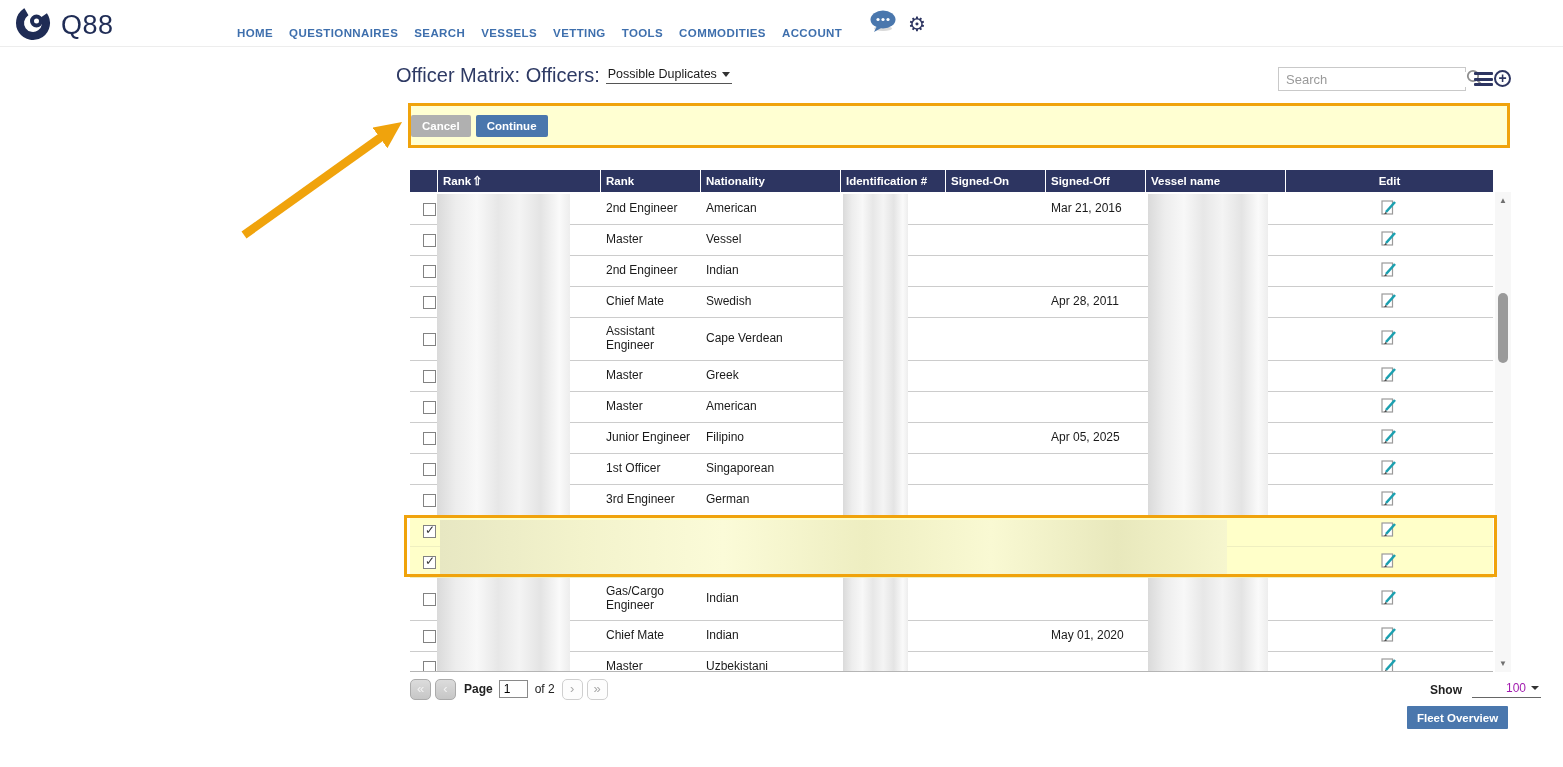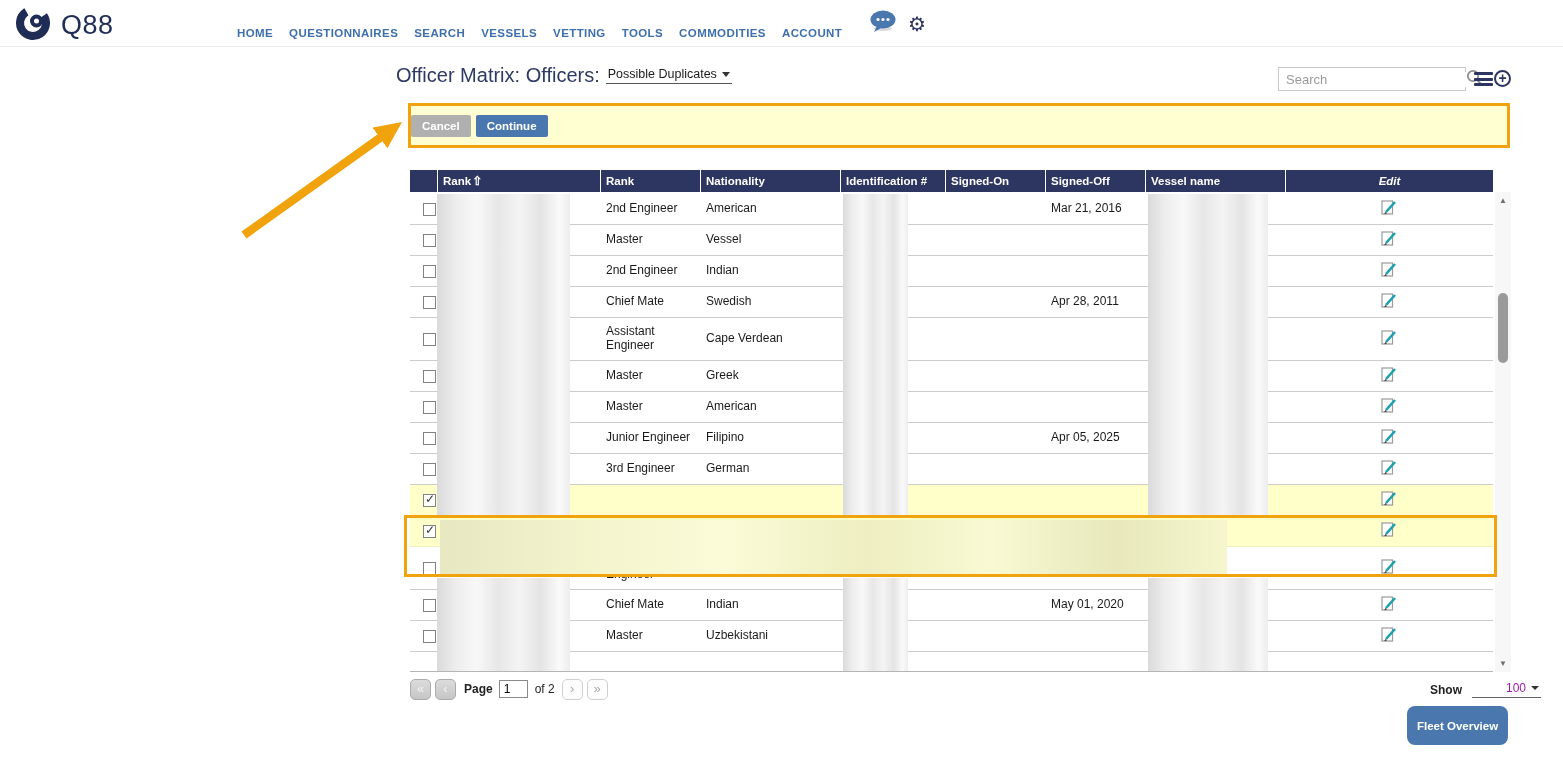--- a/index.html
+++ b/index.html
@@ -38,21 +38,21 @@
   .btn-continue { background:#4a77ad; margin-right:8px; }
 
   
   .anno-arrow { position:absolute; left:233px; top:112px; pointer-events:none; }
 
   
   .table-wrap { position:absolute; left:410px; top:170px; width:1083px; }
   .thead { display:flex; height:22px; background:#2d3561; }
   .th { color:#fff; font-size:11.5px; font-weight:bold; display:flex; align-items:center; padding-left:5px; border-left:1px solid #fff; }
   .th:first-child { border-left:none; }
-  .th.center { justify-content:center; padding-left:0;font-style:italic; }
+  .th.center { justify-content:center; padding-left:0; }
   .sort-arrow { font-size:12px; margin-left:1px; }
   .c0{width:27px;} .c1{width:163px;} .c2{width:100px;} .c3{width:140px;} .c4{width:105px;}
   .c5{width:100px;} .c6{width:100px;} .c7{width:140px;} .c8{width:208px;}
 
   .tbody { position:relative; height:480px; overflow:hidden; border-bottom:1px solid #b5b5b5; padding-top:2px; background:#fff; }
   .row { display:flex; height:31px; border-bottom:1px solid #ccc; align-items:stretch; }
   .row.tall { height:43px; }
   .row.selected { background:#ffffc9; border-bottom-color:#efefc0; }
   .cell { display:flex; align-items:center; padding-left:6px; font-size:12px; color:#1a1a1a; line-height:1.15; }
   .cell.rank { padding-right:4px; }
@@ -82,21 +82,21 @@
   .pg-label { font-size:12px; font-weight:bold; color:#222; margin:0 6px 0 4px; }
   .pg-input { width:29px; height:18px; border:1px solid #8a8a8a; font-size:12px; padding-left:4px; margin-right:7px; font-family:"Liberation Sans", sans-serif; }
   .pg-of { font-size:12px; color:#222; margin-right:7px; }
 
   .show-wrap { position:absolute; left:1430px; top:681px; display:flex; align-items:center; gap:10px; }
   .show-label { font-size:12px; font-weight:bold; color:#222; }
   .show-dd { display:flex; align-items:center; gap:5px; border-bottom:1px solid #666; padding:0 2px 2px 2px; cursor:pointer; }
   .show-val { font-size:12px; color:#a21caf;margin-left:32px; }
   .chev-sm { width:0; height:0; border-left:4px solid transparent; border-right:4px solid transparent; border-top:4.5px solid #333; }
 
-  .fleet-btn { position:absolute; left:1407px; top:706px; width:101px; height:39px; background:#4a77ad; color:#fff; font-size:11.5px; font-weight:bold; border:none; border-radius:8px; cursor:pointer; font-family:"Liberation Sans", sans-serif; }
+  .fleet-btn { position:absolute; left:1407px; top:706px; width:101px; height:23px; background:#4a77ad; color:#fff; font-size:11.5px; font-weight:bold; border:none; border-radius:1px; cursor:pointer; font-family:"Liberation Sans", sans-serif; }
 </style>
 </head>
 <body>
 
 <div class="canvas">
 
   <div class="navbar">
     <div class="logo-wrap">
       <span>
         <svg width="38" height="38" viewBox="0 0 38 38">
@@ -353,20 +353,41 @@
           <path d="M3.1 16.2 L4.6 13.9 L6.1 15.2 Z" fill="#2a2a2a"></path>
         </svg>
       </span>
     </div>
   </div>
         <div class="row">
     <div class="cell c0">
       <span class="cb"></span>
     </div>
     <div class="cell c1"></div>
+    <div class="cell c2 rank">1st Officer</div>
+    <div class="cell c3">Singaporean</div>
+    <div class="cell c4"></div>
+    <div class="cell c5"></div>
+    <div class="cell c6"></div>
+    <div class="cell c7"></div>
+    <div class="cell c8 center">
+      <span class="edit-icon">
+        <svg width="16" height="18" viewBox="0 0 16 18">
+          <rect x="1" y="3" width="10.5" height="13" fill="#fff" stroke="#9a9a9a" stroke-width="1.2"></rect>
+          <line x1="5" y1="14" x2="14" y2="4" stroke="#1ba0b0" stroke-width="2.6"></line>
+          <path d="M3.1 16.2 L4.6 13.9 L6.1 15.2 Z" fill="#2a2a2a"></path>
+        </svg>
+      </span>
+    </div>
+  </div>
+        <div class="row">
+    <div class="cell c0">
+      <span class="cb"></span>
+    </div>
+    <div class="cell c1"></div>
     <div class="cell c2 rank">3rd Engineer</div>
     <div class="cell c3">German</div>
     <div class="cell c4"></div>
     <div class="cell c5"></div>
     <div class="cell c6"></div>
     <div class="cell c7"></div>
     <div class="cell c8 center">
       <span class="edit-icon">
         <svg width="16" height="18" viewBox="0 0 16 18">
           <rect x="1" y="3" width="10.5" height="13" fill="#fff" stroke="#9a9a9a" stroke-width="1.2"></rect>

